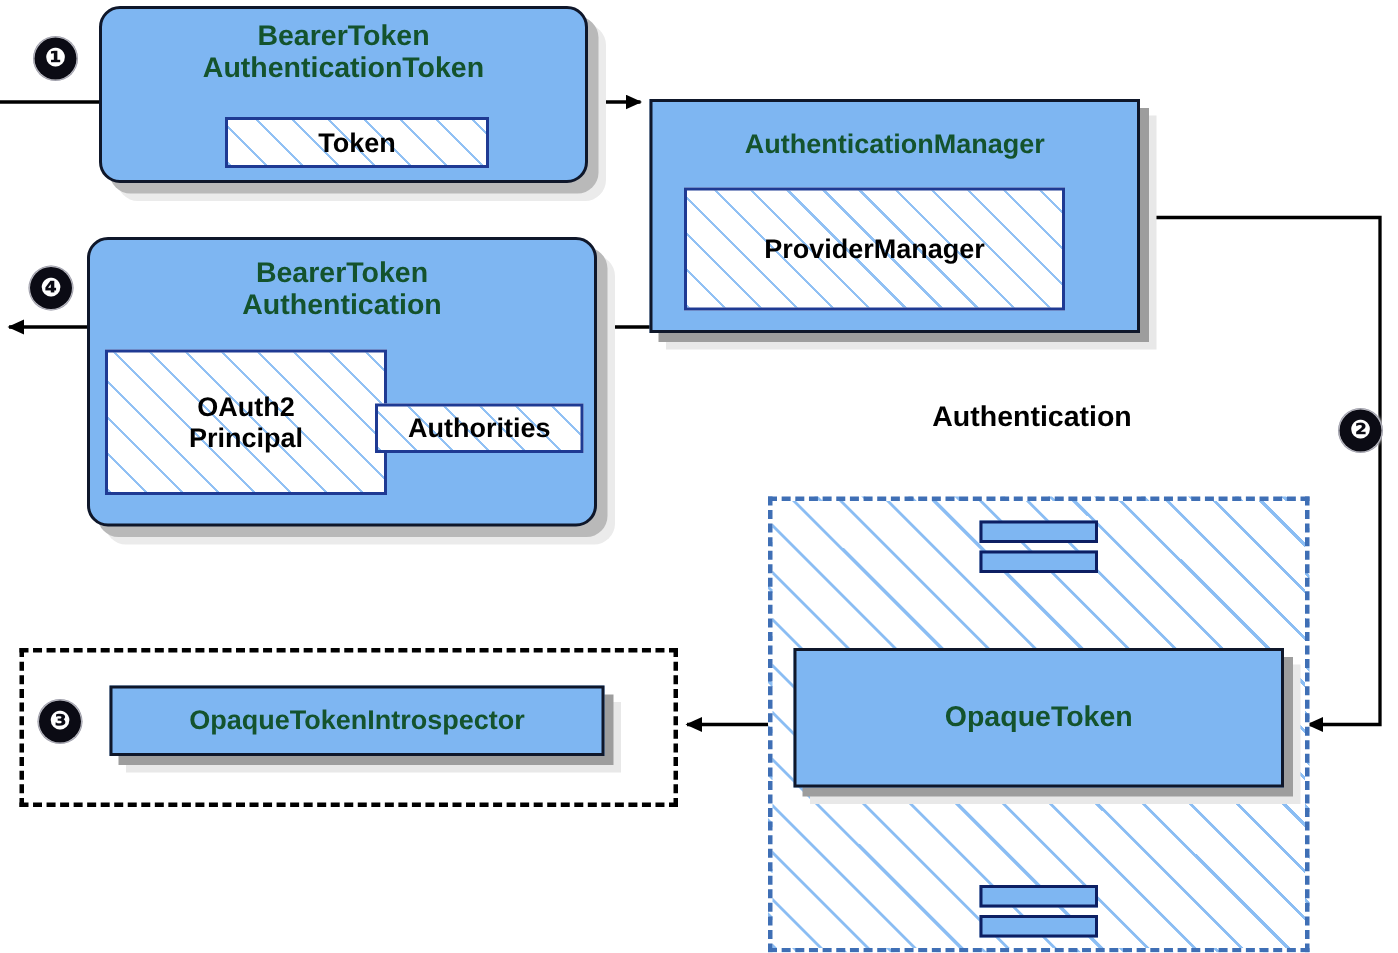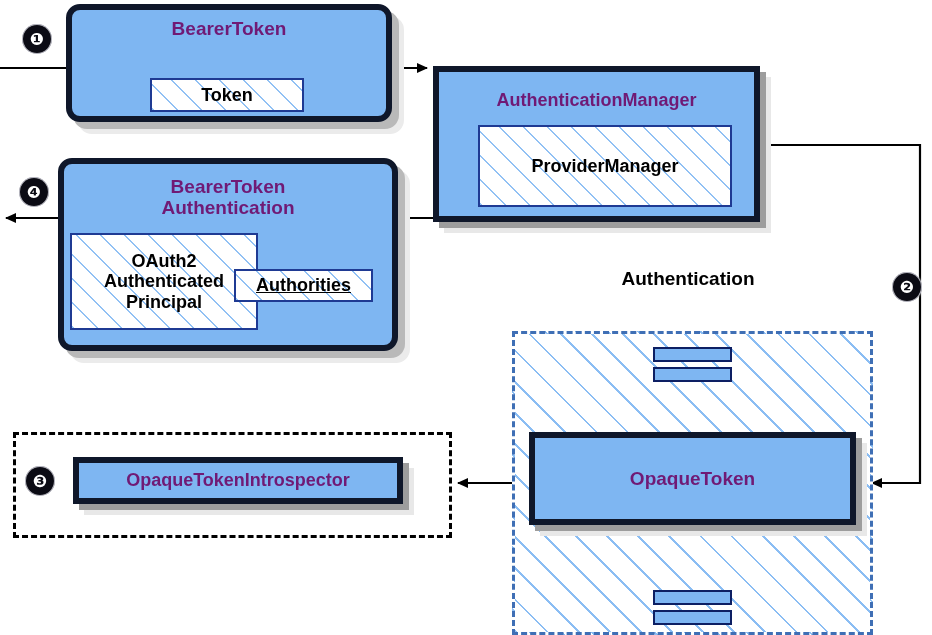--- a/index.html
+++ b/index.html
@@ -19,22 +19,22 @@
     left:0;top:0;
     width:932px;height:635px;
     pointer-events:none;
   }
 
   
   .node{
     position:absolute;
     box-sizing:border-box;
     background:#7EB6F2;
-    border:6px solid #0f172a;
-    color:#701a75;
+    border:2px solid #0f172a;
+    color:#14532d;
     font-weight:bold;
     display:flex;
     align-items:center;
     justify-content:center;
     text-align:center;
     line-height:1.12;
     z-index:5;
   }
   .rounded{border-radius:14px;}
 
@@ -179,38 +179,38 @@
   <div class="dashed-blue-hatch" style="left:512px;top:331px;width:361px;height:304px;"></div>
 
   <div class="stub" style="left:653px;top:347px;width:79px;height:15px;"></div>
   <div class="stub" style="left:653px;top:367px;width:79px;height:15px;"></div>
 
   <div class="stub" style="left:653px;top:590px;width:79px;height:15px;"></div>
   <div class="stub" style="left:653px;top:610px;width:79px;height:15px;"></div>
 
   <div class="node rounded shadow-soft t24" style="left:66px;top:4px;width:326px;height:118px;flex-direction:column;justify-content:flex-start;padding-top:8px;">
     <div>BearerToken</div>
-  </div>
-  <div class="hatch t22" style="left:150px;top:78px;width:154px;height:34px;">Token</div>
+    <div>AuthenticationToken</div>
+  </div>
+  <div class="hatch t22" style="left:150px;top:78px;width:176px;height:34px;">Token</div>
 
   <div class="node shadow-deep t22" style="left:433px;top:66px;width:327px;height:156px;flex-direction:column;justify-content:flex-start;padding-top:18px;">
     <div>AuthenticationManager</div>
   </div>
-  <div class="hatch t22" style="left:478px;top:125px;width:254px;height:82px;">ProviderManager</div>
+  <div class="hatch t22" style="left:456px;top:125px;width:254px;height:82px;">ProviderManager</div>
 
   <div class="node rounded shadow-soft t24" style="left:58px;top:158px;width:340px;height:193px;flex-direction:column;justify-content:flex-start;padding-top:12px;">
     <div>BearerToken</div>
     <div>Authentication</div>
   </div>
   <div class="hatch t22" style="left:70px;top:233px;width:188px;height:97px;flex-direction:column;">
     <div>OAuth2</div>
-    <div>Authenticated</div>
     <div>Principal</div>
   </div>
-  <div class="hatch t22" style="left:234px;top:269px;width:139px;height:33px;text-decoration:underline;">Authorities</div>
+  <div class="hatch t22" style="left:250px;top:269px;width:139px;height:33px;">Authorities</div>
 
   <div class="dashed-black" style="left:13px;top:432px;width:439px;height:106px;"></div>
 
   <div class="node shadow-deep t22" style="left:73px;top:457px;width:330px;height:47px;text-align:center;">OpaqueTokenIntrospector</div>
 
   <div class="node shadow-deep t24" style="left:529px;top:432px;width:327px;height:93px;flex-direction:row;">
     <div>OpaqueToken</div>
   </div>
 
   <div class="badge" style="left:23px;top:25px;">❶</div>

